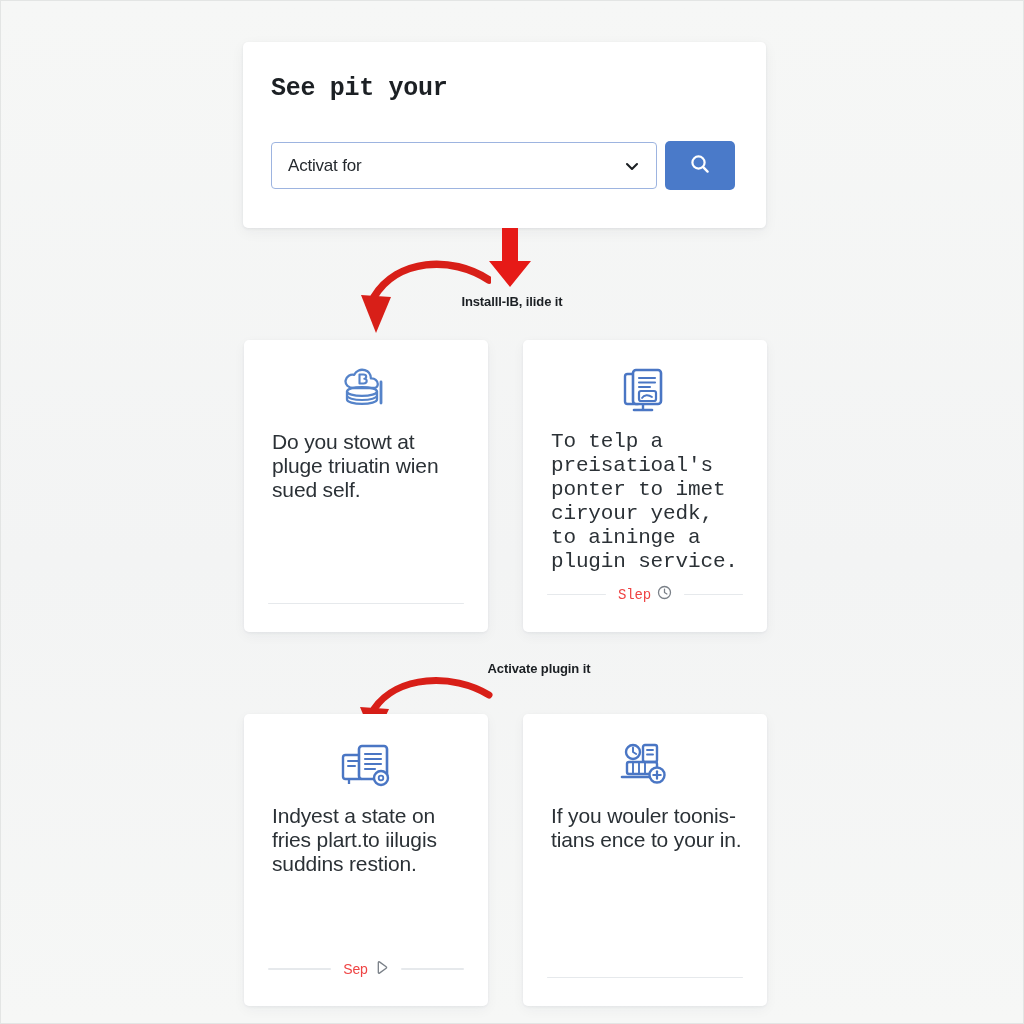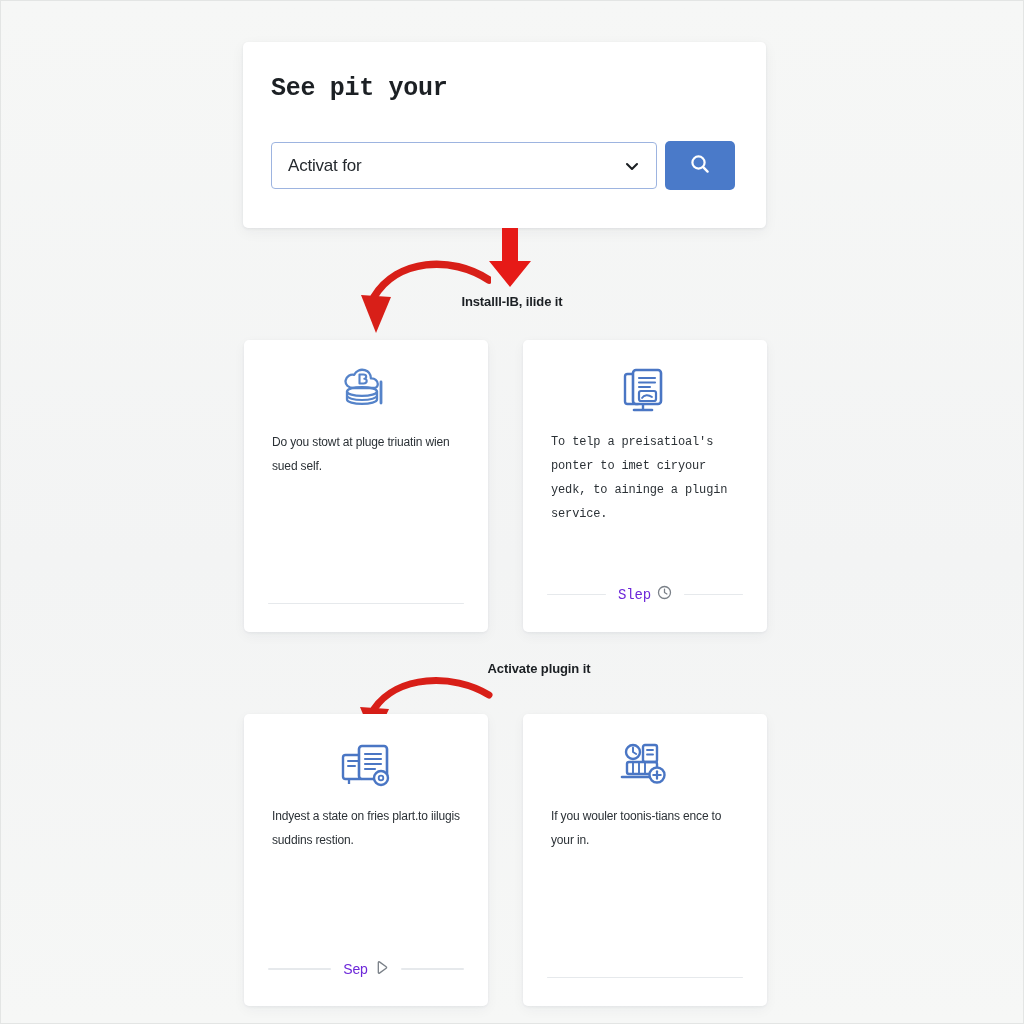--- a/index.html
+++ b/index.html
@@ -132,21 +132,21 @@
     height: 50px;
     display: flex;
     align-items: center;
     justify-content: center;
   }
   .card-text {
     position: absolute;
     top: 90px;
     left: 28px;
     right: 24px;
-    font-size: 12px;
+    font-size: 21px;
     line-height: 24px;
     color: #2b3136;
     letter-spacing: -0.15px;
   }
   .card-footer {
     position: absolute;
     left: 24px;
     right: 24px;
     bottom: 28px;
     display: flex;
@@ -157,21 +157,21 @@
     flex: 1;
     height: 1.5px;
     background: #e6e9ec;
     border-radius: 2px;
   }
   .footer-label {
     display: flex;
     align-items: center;
     gap: 6px;
     font-size: 14px;
-    color: #6d28d9;
+    color: #ef4444;
     letter-spacing: -0.1px;
     white-space: nowrap;
   }
   .footer-icon { display: block; }
 </style>
 </head>
 <body>
 
 <div id="page">
 

